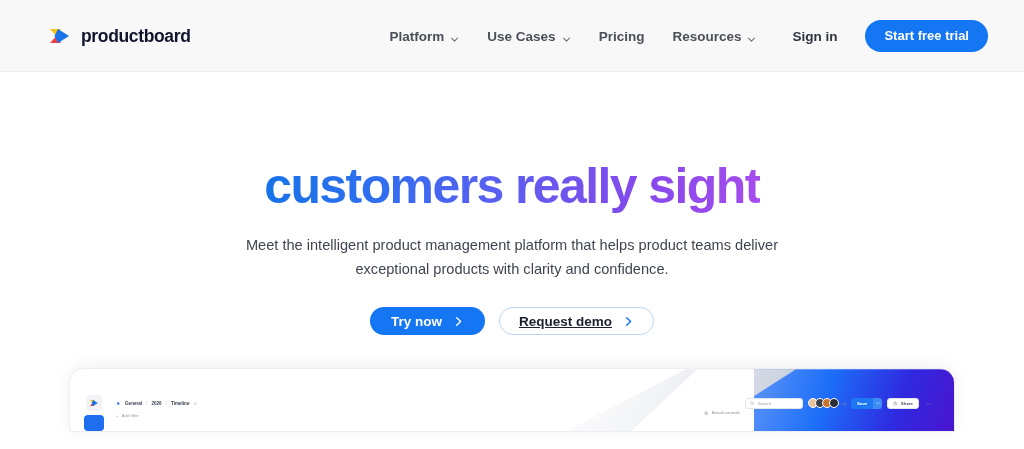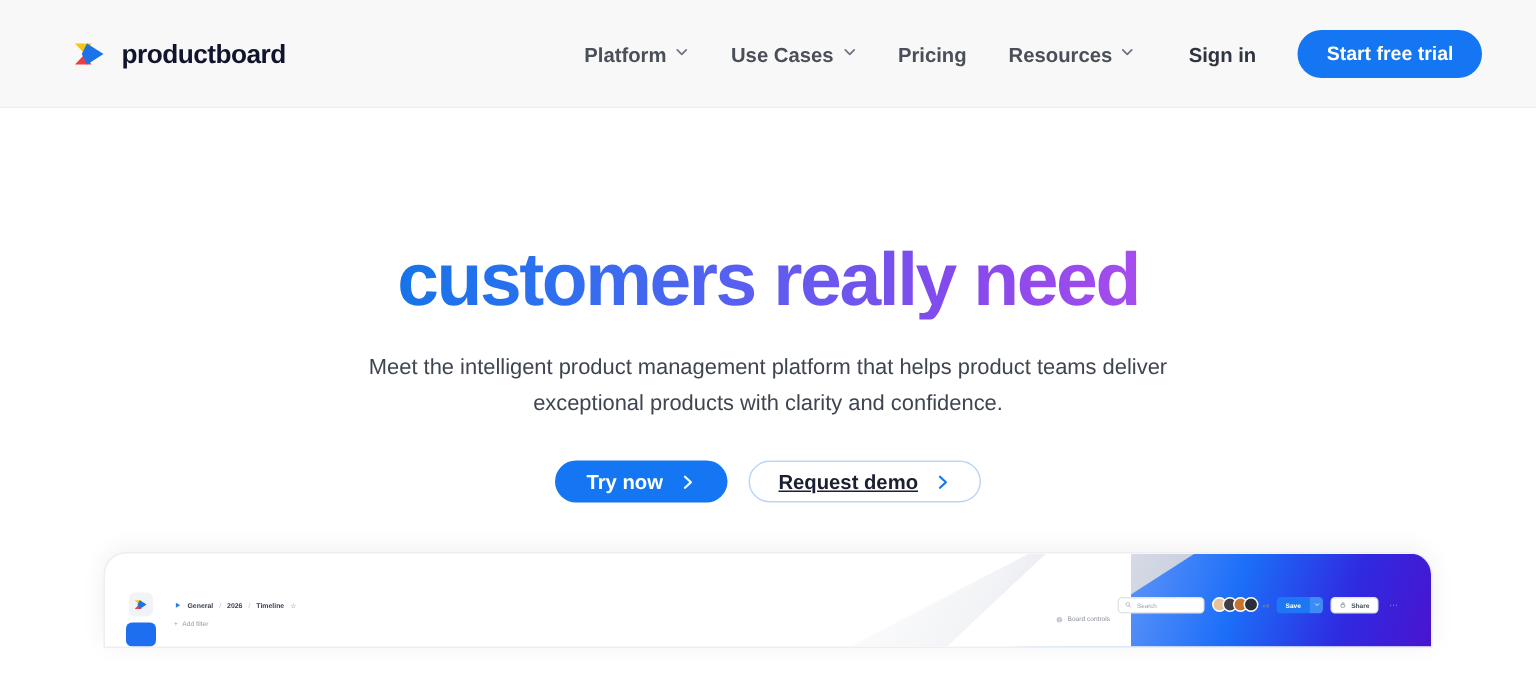--- a/index.html
+++ b/index.html
@@ -43,21 +43,21 @@
   }
 
   .nav {
     margin-left: auto;
     display: flex;
     align-items: center;
     gap: 0;
   }
   .nav-item {
     display: flex;
-    align-items: flex-start;
+    align-items: flex-end;
     gap: 6px;
     font-size: 13.5px;
     font-weight: 700;
     color: #4a4f58;
     padding: 8px 14px;
     cursor: pointer;
     white-space: nowrap;
   }
   .chev {
     width: 9px; height: 9px;
@@ -378,21 +378,21 @@
     <div class="signin">Sign in</div>
 
     <button class="trial-btn">Start free trial</button>
   </nav>
 </div>
 
 <div class="hero">
 
   <h1 class="headline">
     <br>
-    <span class="grad">customers really need</span>
+    <span class="grad">customers really sight</span>
   </h1>
 
   <p class="subhead">
     <span>Meet the intelligent product management platform that helps product teams</span>
     <span>deliver exceptional products with clarity and confidence.</span>
   </p>
 
   <div class="cta-row">
 
     <button class="btn btn-primary">

